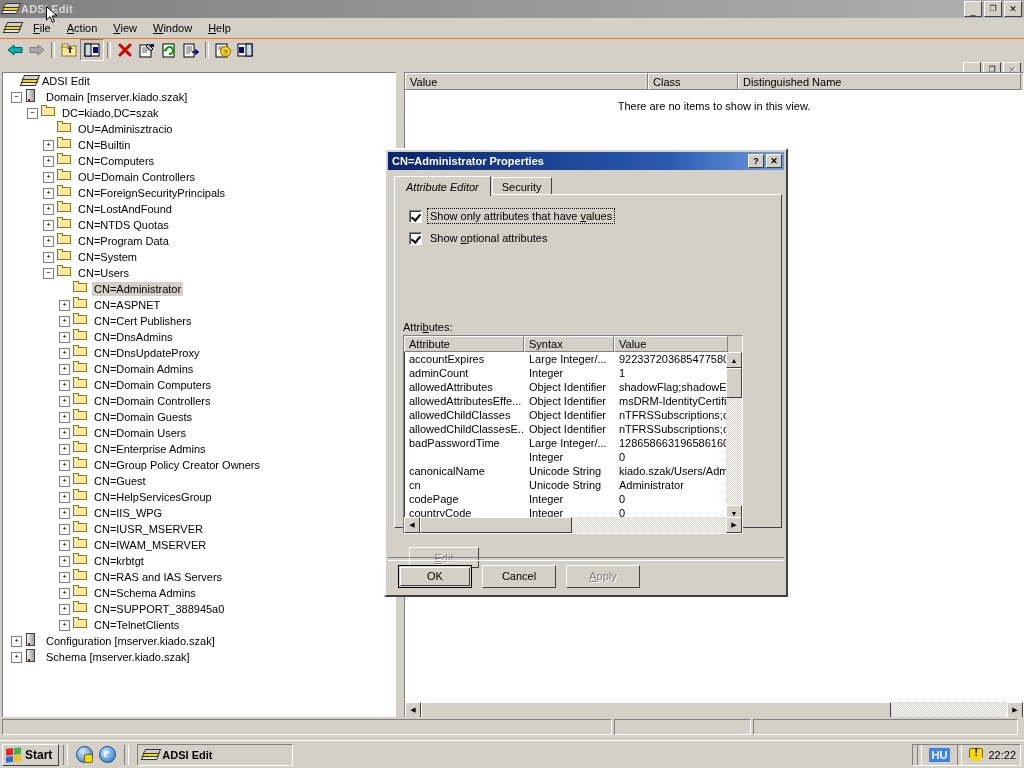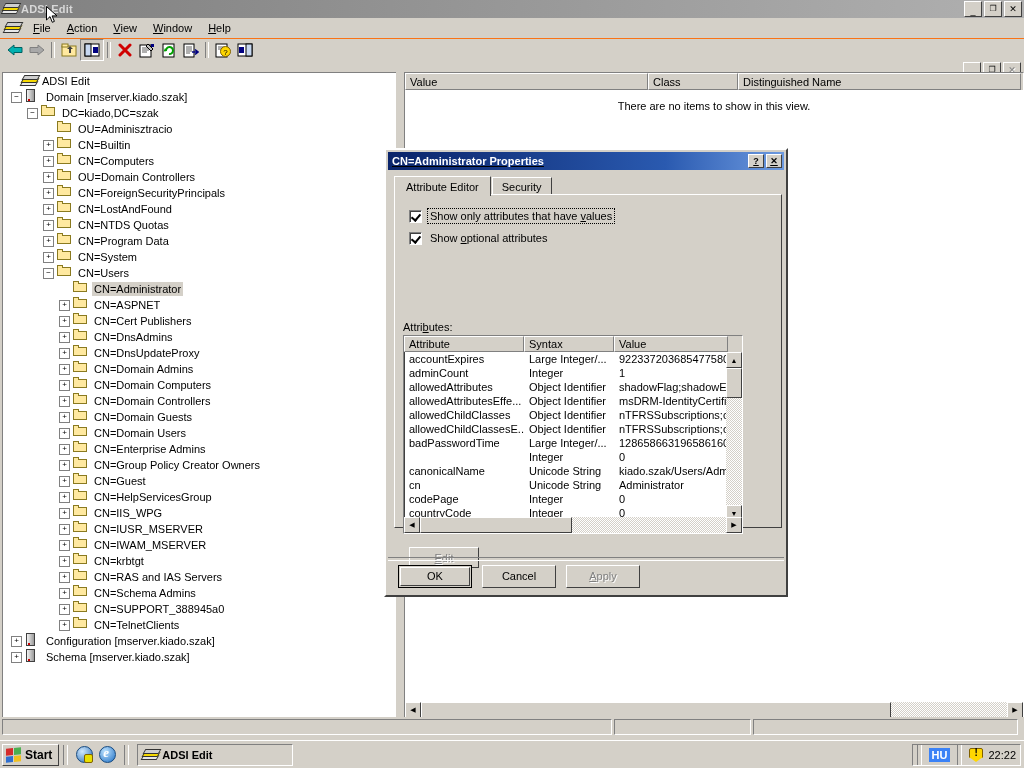--- a/index.html
+++ b/index.html
@@ -92,31 +92,31 @@
   #statusbar{position:absolute;left:0;bottom:0;width:1024px;height:20px;background:#d4d0c8;display:flex;align-items:center;padding:2px 2px;box-sizing:border-box;}
   .spane{height:16px;background:#d4d0c8;border-top:1px solid #808080;border-left:1px solid #808080;
     border-right:1px solid #fff;border-bottom:1px solid #fff;box-sizing:border-box;margin-right:2px;}
 
   
   #dialog{position:absolute;left:384px;top:148px;width:404px;height:449px;background:#d4d0c8;
     border-top:2px solid #fff;border-left:2px solid #fff;border-right:2px solid #404040;border-bottom:2px solid #404040;
     box-sizing:border-box;}
   #dlg-title{height:18px;margin:2px 2px 0 2px;
     background:linear-gradient(90deg,#0a246a 0%,#2a5ab0 70%,#6d9ae0 100%);
-    display:flex;align-items:center;padding:0 2px;text-decoration:underline;}
+    display:flex;align-items:center;padding:0 2px;}
   #dlg-title .tt{color:#fff;font-weight:bold;font-size:11px;flex:1 1 auto;padding-left:2px;}
   .dbtn{width:16px;height:14px;background:#d4d0c8;border-top:1px solid #fff;border-left:1px solid #fff;
     border-right:1px solid #404040;border-bottom:1px solid #404040;box-sizing:border-box;
     display:flex;align-items:center;justify-content:center;font-size:9px;font-weight:bold;color:#000;margin-left:2px;}
 
   
   #tabstrip{position:absolute;left:8px;top:26px;display:flex;align-items:flex-end;height:19px;}
   .tab{height:18px;padding:0 9px;background:#d4d0c8;border-top:1px solid #fff;border-left:1px solid #fff;
     border-right:1px solid #404040;box-sizing:border-box;display:flex;align-items:center;font-size:11px;color:#000;margin-right:1px;}
-  .tab.active{height:20px;margin-bottom:-1px;padding:8px 11px;position:relative;z-index:3;}
+  .tab.active{height:20px;margin-bottom:-1px;padding:8px 11px;position:relative;z-index:3;font-style:italic;}
   #tabbody{position:absolute;left:8px;top:44px;width:388px;height:334px;background:#d4d0c8;
     border-top:1px solid #fff;border-left:1px solid #fff;border-right:1px solid #404040;border-bottom:1px solid #404040;box-sizing:border-box;}
 
   .chkrow{display:flex;align-items:center;height:14px;margin:0 0 8px 14px;}
   .chk{width:13px;height:13px;background:#fff;box-sizing:border-box;
     border-top:1px solid #808080;border-left:1px solid #808080;border-right:1px solid #fff;border-bottom:1px solid #fff;
     box-shadow:inset 1px 1px 0 #404040;position:relative;margin-right:6px;flex:0 0 auto;}
   .chk.on:after{content:"";position:absolute;left:3px;top:1px;width:4px;height:7px;border:solid #000;border-width:0 2px 2px 0;transform:rotate(40deg);}
   .chklbl{font-size:11px;color:#000;padding:1px 2px;}
   .chklbl.focus{outline:1px dotted #000;}

